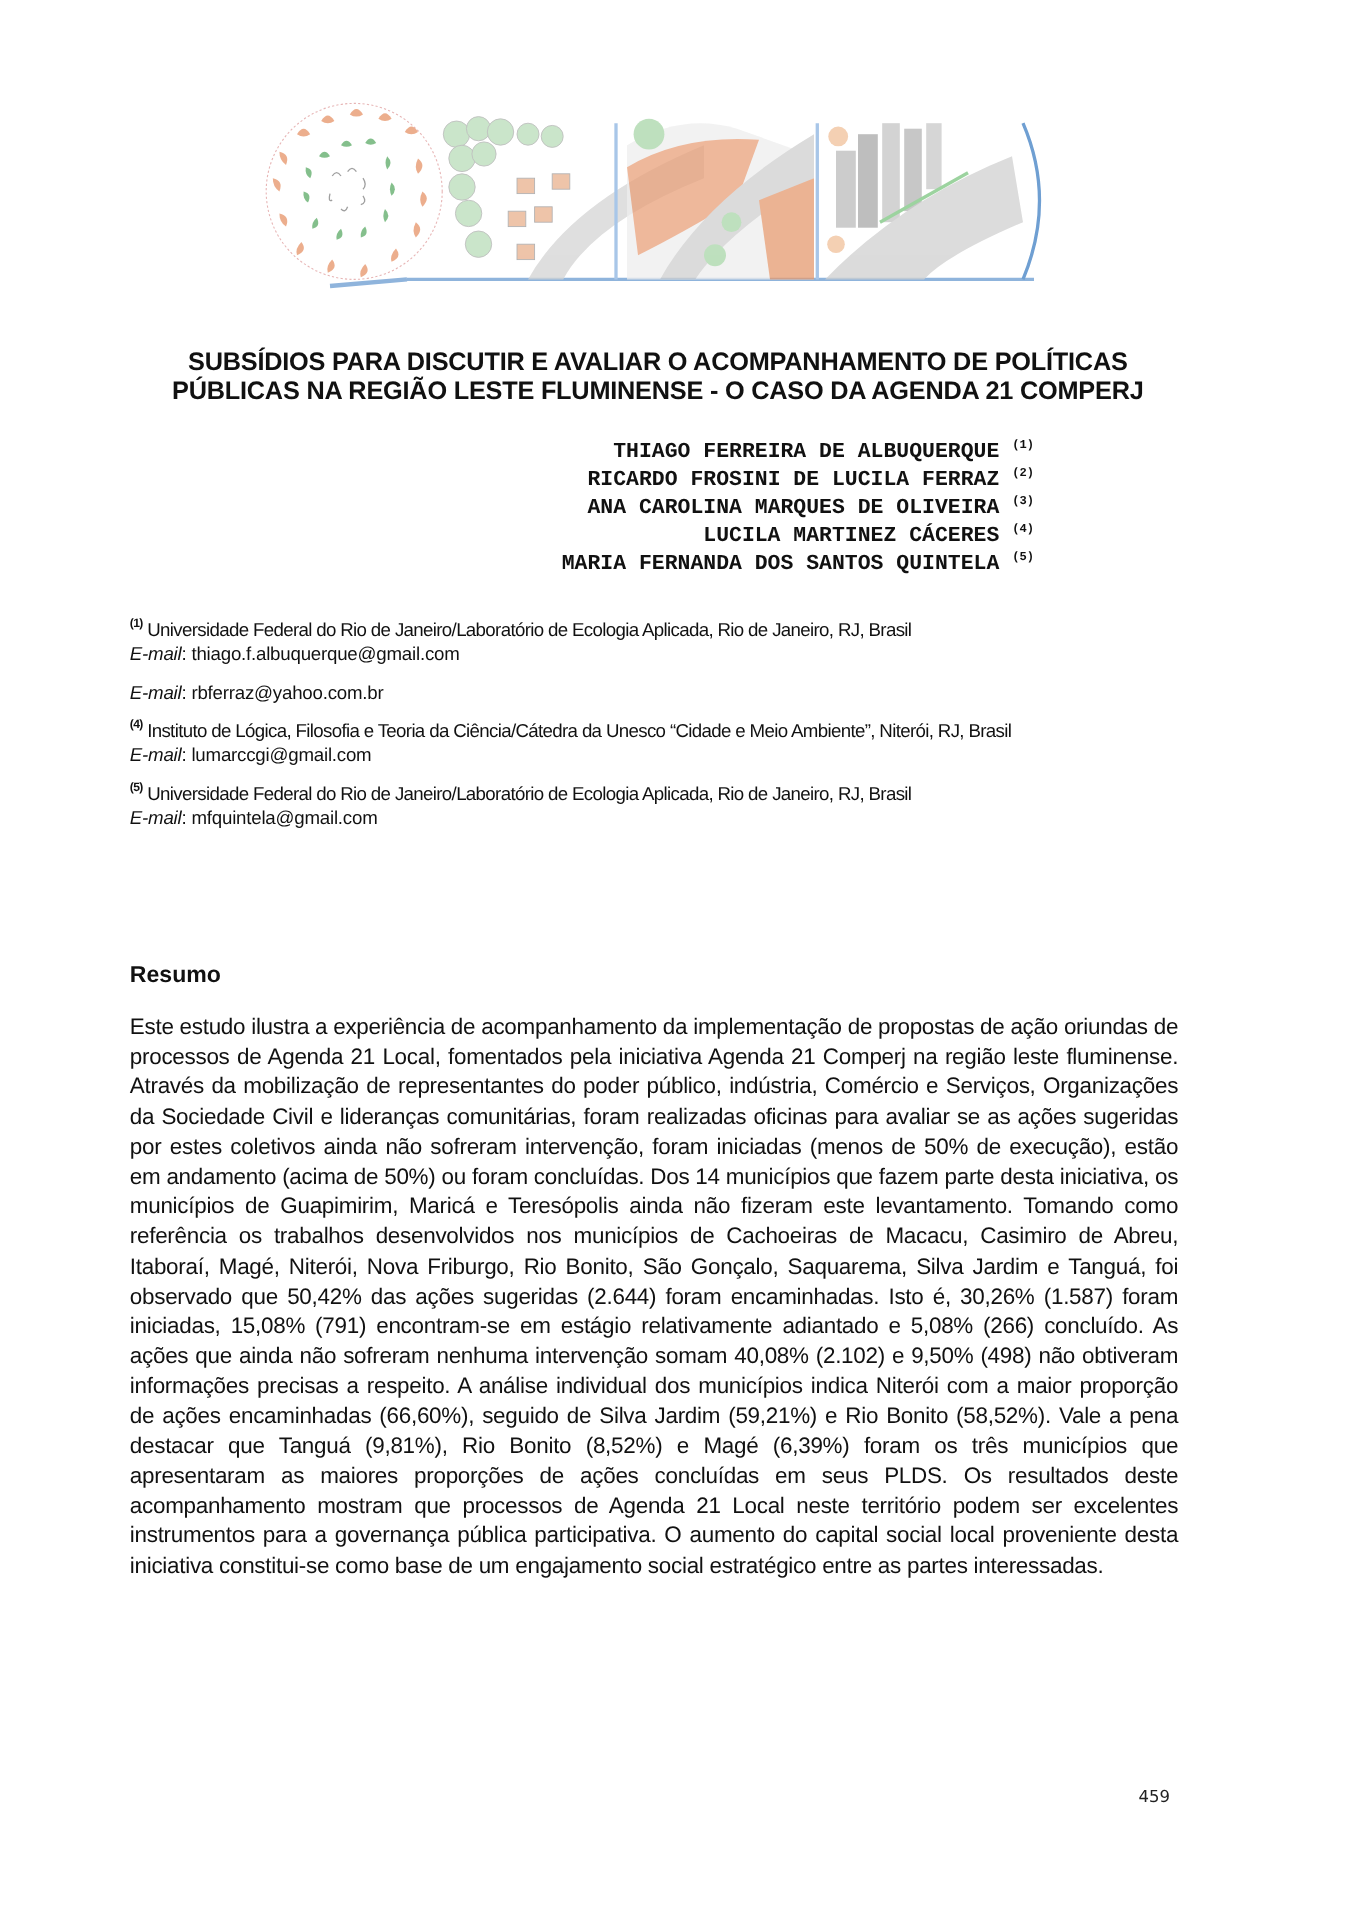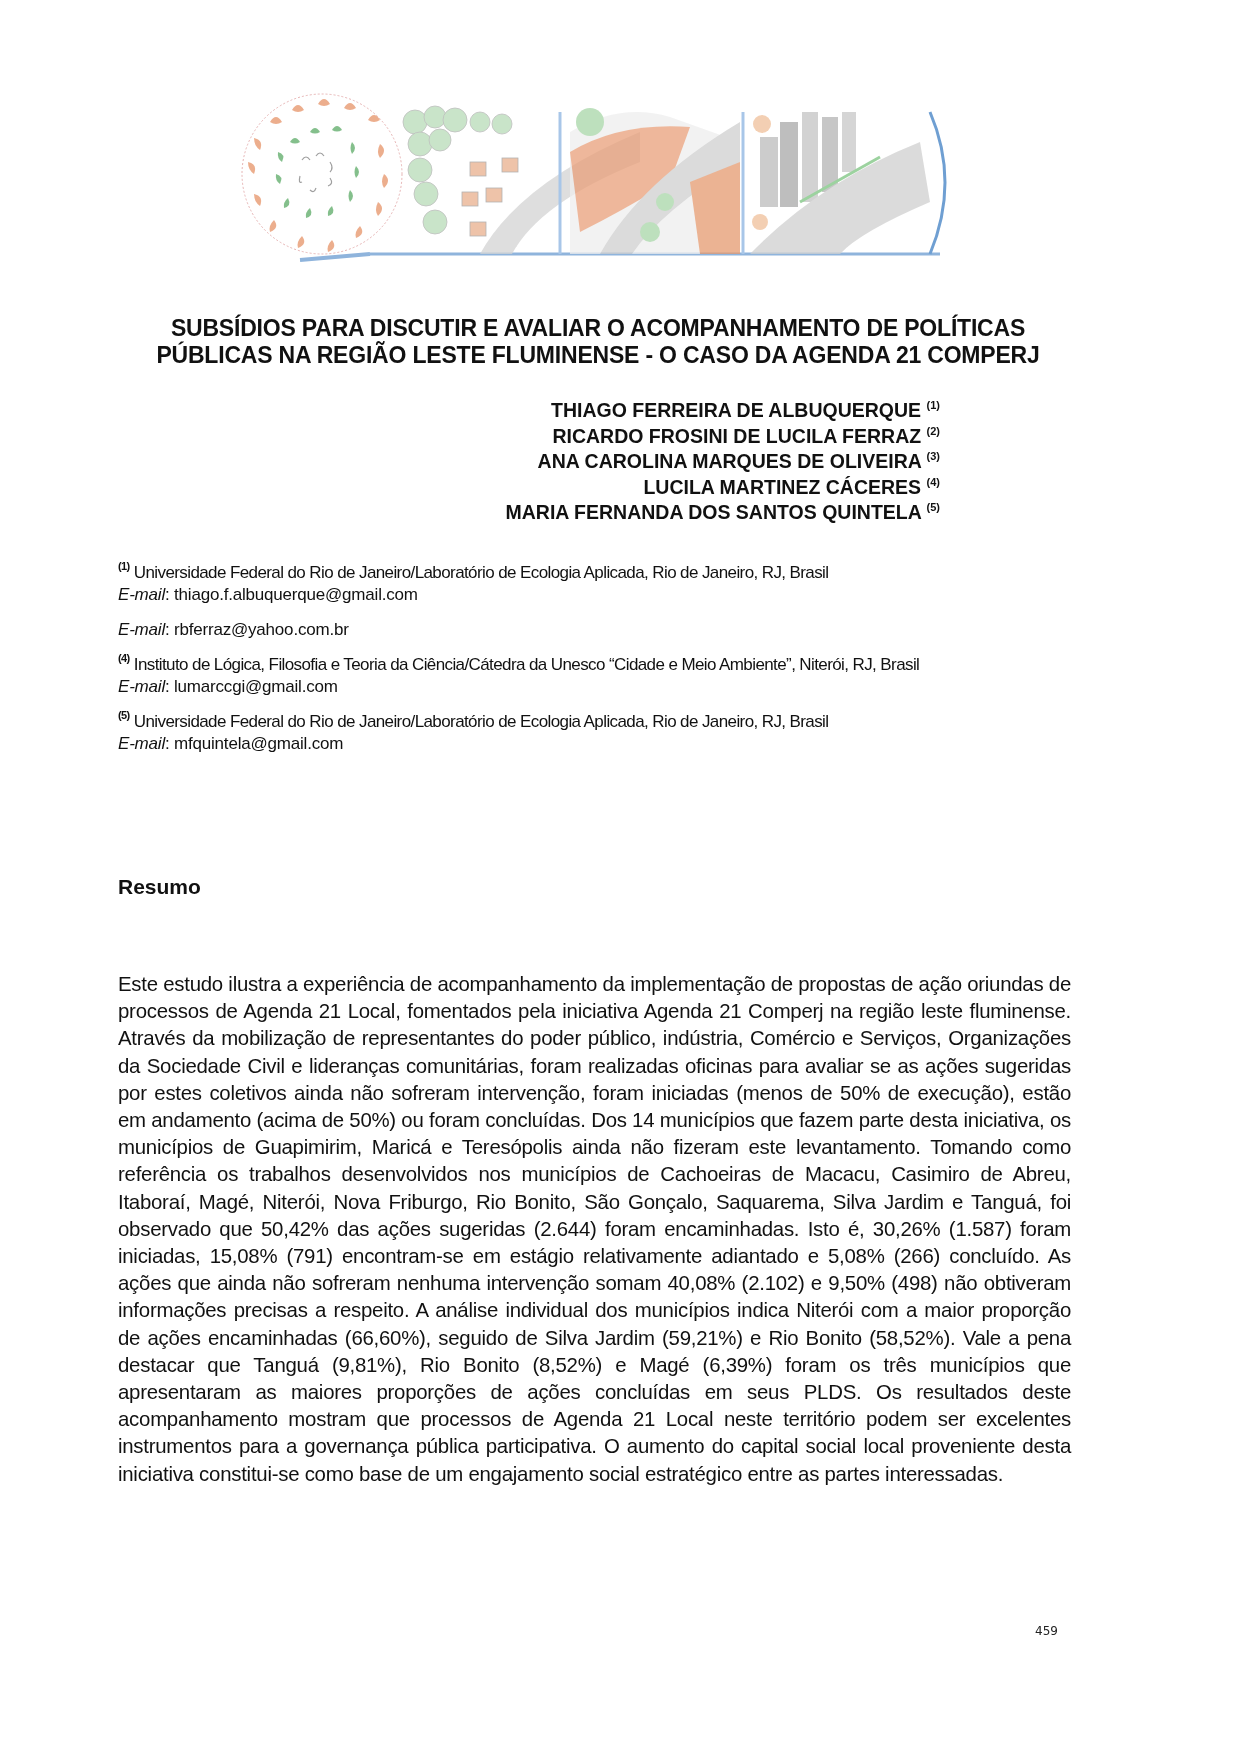--- a/index.html
+++ b/index.html
@@ -5,38 +5,38 @@
   html, body { margin: 0; padding: 0; background: #ffffff; }
   body { width: 1240px; height: 1754px; position: relative; overflow: hidden; color: #111; font-family: "Liberation Sans", sans-serif; }
   .page { position: absolute; left: 0; top: 0; width: 1115px; height: 1754px; }
 
   
   .illustration { position: absolute; left: 240px; top: 82px; width: 720px; height: 200px; }
 
   .title { position: absolute; left: 118px; top: 315px; width: 960px; text-align: center; font-weight: bold; font-size: 23px; line-height: 27px; letter-spacing: -0.2px; }
   .title div { white-space: nowrap; }
 
-  .authors { position: absolute; right: 175px; top: 398px; text-align: right; font-weight: bold; font-size: 19.5px; line-height: 25.5px; }
+  .authors { position: absolute; right: 175px; top: 398px; text-align: right; font-weight: bold; font-size: 19.5px; line-height: 25.5px; font-family: Liberation Mono, monospace; }
   .authors .author { white-space: nowrap; }
   .authors sup, .aff sup { font-size: 11px; font-weight: bold; vertical-align: 8px; line-height: 0; }
 
   .affiliations { position: absolute; left: 118px; top: 562px; width: 1000px; font-size: 17px; line-height: 22px; letter-spacing: -0.6px; }
   .aff { margin-bottom: 13px; }
   .aff .inst { display: block; white-space: nowrap; }
   .aff .email { display: block; letter-spacing: -0.2px; }
   .aff .email i { font-style: italic; }
 
   .section-heading { position: absolute; left: 118px; top: 875px; font-weight: bold; font-size: 21px; }
 
-  .abstract { position: absolute; left: 118px; top: 971px; width: 953px; font-size: 20.4px; line-height: 27.2px; text-align: justify; letter-spacing: -0.25px; }
+  .abstract { position: absolute; left: 118px; top: 921px; width: 953px; font-size: 20.4px; line-height: 27.2px; text-align: justify; letter-spacing: -0.25px; }
 
   .keywords { position: absolute; left: 118px; top: 1567px; width: 953px; font-size: 20.4px; line-height: 27.2px; text-align: justify; letter-spacing: -0.2px; }
   .keywords b { font-weight: bold; }
 
-  .page-number { position: absolute; left: 1035px; top: 1624px; font-size: 12px; color: #222; font-family: "DejaVu Sans", sans-serif; }
+  .page-number { position: absolute; left: 1035px; top: 1624px; font-size: 15px; color: #222; font-family: "DejaVu Sans", sans-serif; }
 </style>
 </head>
 <body>
 
 <div class="page">
 
   <svg class="illustration" viewBox="0 0 720 200" xmlns="http://www.w3.org/2000/svg">
 
     <circle cx="82" cy="92" r="80" fill="none" stroke="#e7b5b5" stroke-width="1" stroke-dasharray="2 2"></circle>
     <g fill="#e9a07a" opacity="0.85">

